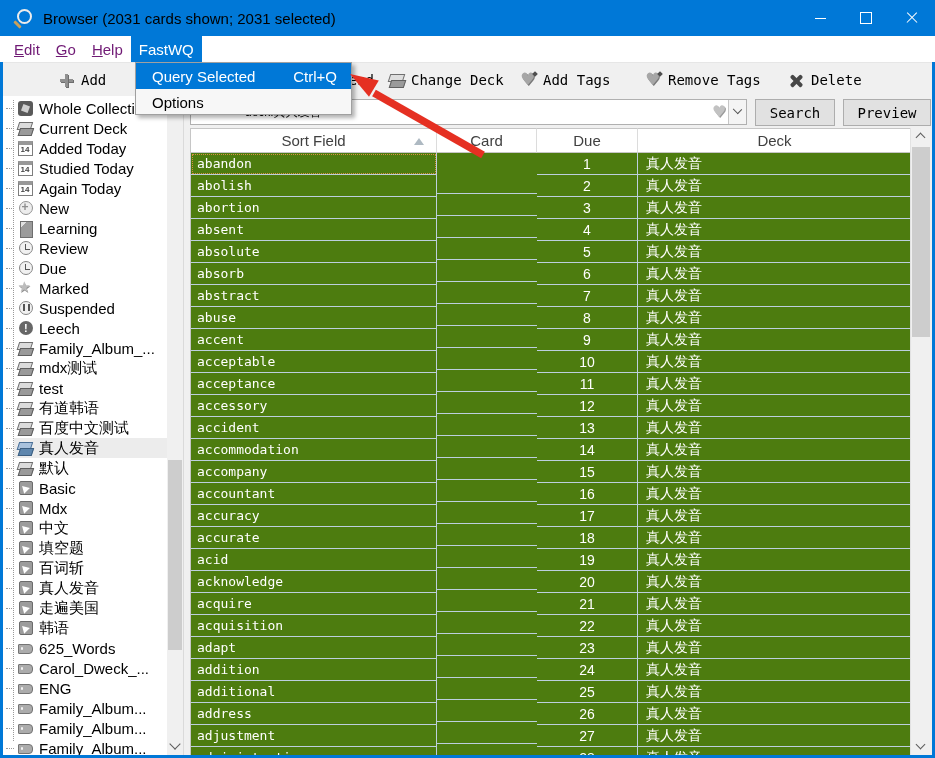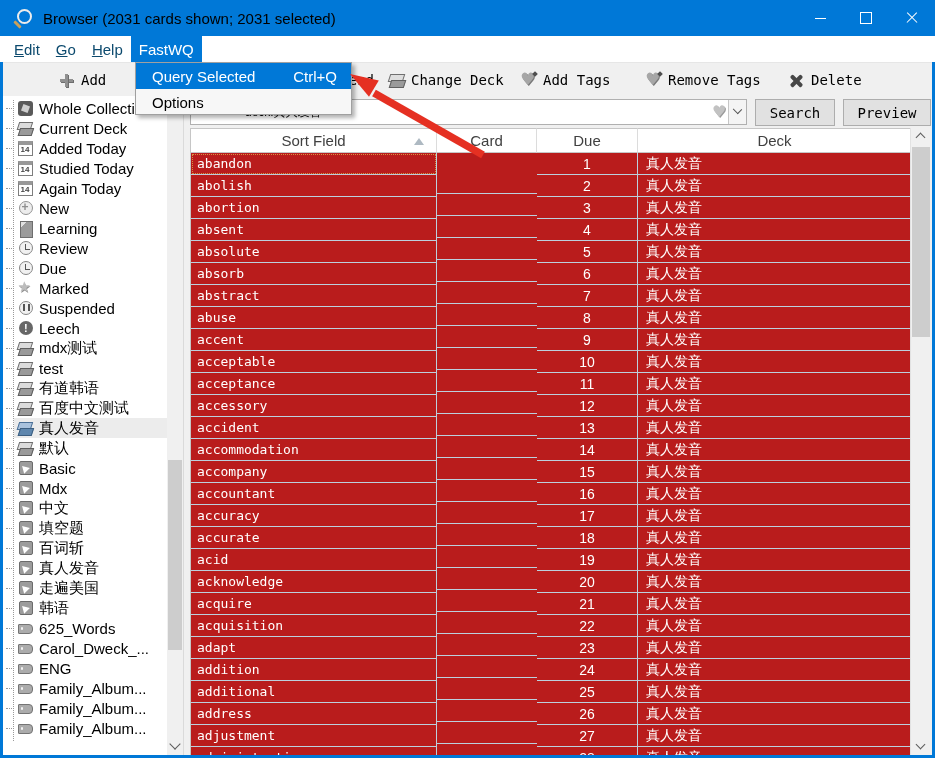--- a/index.html
+++ b/index.html
@@ -27,21 +27,21 @@
   .wc { width:46px; height:36px; display:flex; align-items:center; justify-content:center; position:relative; }
   .wc-min::before { content:""; width:11px; height:1px; background:#fff; }
   .wc-max::before { content:""; width:10px; height:10px; border:1px solid #fff; }
   .wc-close::before, .wc-close::after { content:""; position:absolute; width:14px; height:1.4px; background:#fff; }
   .wc-close::before { transform:rotate(45deg); }
   .wc-close::after  { transform:rotate(-45deg); }
 
   
   #menubar { position:absolute; left:0; top:36px; width:935px; height:26px; background:#fff;
     display:flex; align-items:stretch; padding-left:6px; z-index:6; }
-  .mb-item { display:flex; align-items:center; padding:0 8px; font-size:15px; color:#0c4a6e; }
+  .mb-item { display:flex; align-items:center; padding:0 8px; font-size:15px; color:#701a75; }
   .mb-item.hl { background:#0078d7; color:#fff; }
 
   
   #toolbar { position:absolute; left:0; top:62px; width:935px; height:34px; background:#f0f0f0;
     border-top:1px solid #e6e6e6; z-index:1; }
   .tb-item { position:absolute; top:0; height:34px; display:flex; align-items:center;
     font-family:"DejaVu Sans Mono", monospace; font-size:14px; color:#000; }
   .tb-item:nth-of-type(1){ left:58px; }
   .tb-item:nth-of-type(2){ left:292px; }
   .tb-item:nth-of-type(3){ left:388px; }
@@ -114,21 +114,21 @@
   #table { position:absolute; left:190px; top:128px; width:741px; height:627px; background:#fff; border-left:1px solid #c6c6c6; overflow:hidden; z-index:1; }
   #thead { display:flex; height:25px; }
   .hcell { position:relative; display:flex; align-items:center; justify-content:center; font-size:15px; color:#404040;
     background:#fff; border-top:1px solid #c6c6c6; border-bottom:1px solid #c6c6c6; border-right:1px solid #dcdcdc; }
   .hcell:nth-child(1){ width:246px; } .hcell:nth-child(2){ width:100px; }
   .hcell:nth-child(3){ width:101px; } .hcell:nth-child(4){ width:273px; border-right:none; }
   .hcell .tri { display:none; position:absolute; right:12px; top:9px; width:0; height:0;
     border-left:5px solid transparent; border-right:5px solid transparent; border-bottom:7px solid #aeb9c2; }
   .hcell.sorted .tri { display:block; }
   #rows { position:absolute; left:0; top:25px; width:720px; }
-  .row { display:flex; height:22px; background:#b91c1c; color:#fff; }
+  .row { display:flex; height:22px; background:#4d7c0f; color:#fff; }
   .row .c { border-right:1px solid #bccfdd; border-bottom:1px solid #bccfdd; display:flex; align-items:center; overflow:hidden; white-space:nowrap; }
   .c1 { width:246px; padding-left:6px; font-family:"DejaVu Sans Mono", monospace; font-size:13px; }
   .c2 { width:100px; padding-left:8px; font-size:14px;margin-top:40px; }
   .c3 { width:101px; justify-content:center; font-size:14px; }
   .c4 { width:273px; padding-left:8px; font-size:14px; border-right:none !important; }
   .row.hl .c1 { outline:1px dotted #d89040; outline-offset:-2px; }
 
   
   #vscroll { position:absolute; right:4px; top:128px; width:21px; height:627px; background:#f0f0f0; border-left:1px solid #e2e2e2; z-index:1; }
   .sb-btn { position:absolute; left:0; width:20px; height:17px; background:#f0f0f0; }
@@ -283,20 +283,24 @@
         <div class="side-item" data-icon="pause">
           <span class="si ic"></span>
           <span class="lbl">Suspended</span>
         </div>
 
         <div class="side-item" data-icon="leech">
           <span class="si ic"></span>
           <span class="lbl">Leech</span>
         </div>
 
+        <div class="side-item" data-icon="deck">
+          <span class="si ic"></span>
+          <span class="lbl">Family_Album_...</span>
+        </div>
 
         <div class="side-item" data-icon="deck">
           <span class="si ic"></span>
           <span class="lbl">mdx测试</span>
         </div>
 
         <div class="side-item" data-icon="deck">
           <span class="si ic"></span>
           <span class="lbl">test</span>
         </div>

